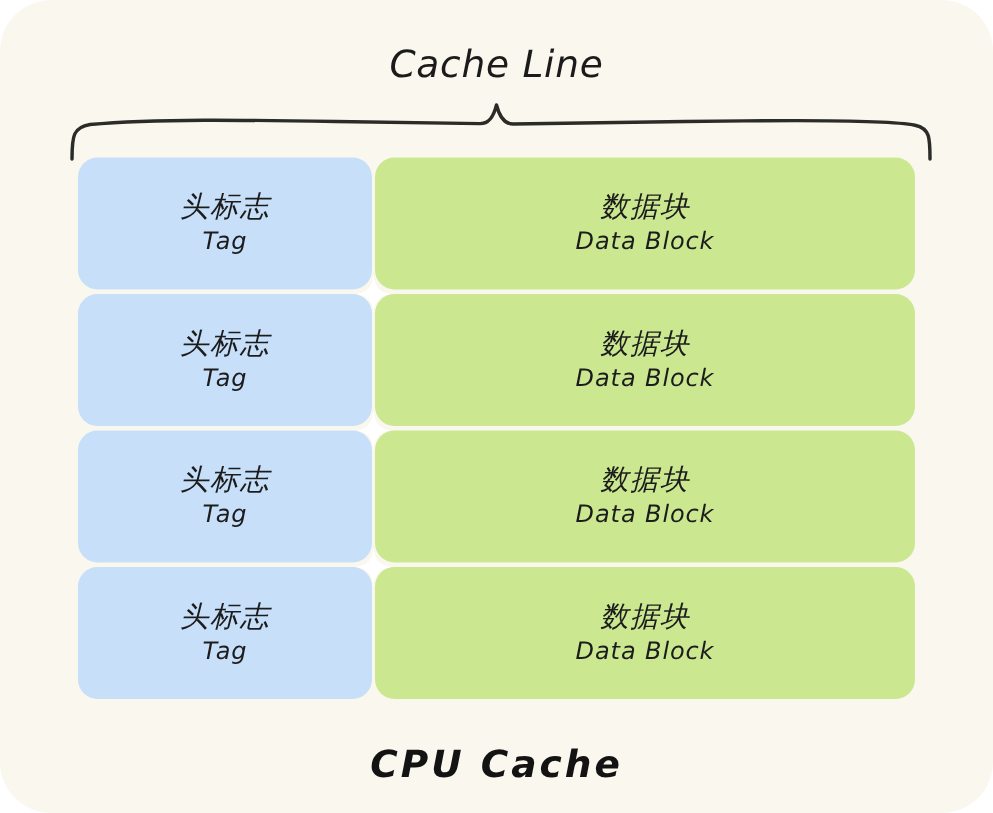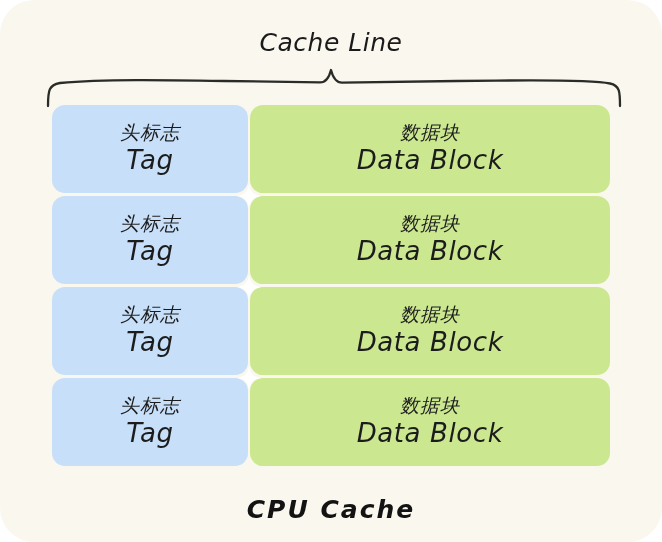--- a/index.html
+++ b/index.html
@@ -99,21 +99,21 @@
     border-radius: 13px;
   }
 
   .cell .line-cn {
     font-family: "DejaVu Sans", sans-serif;
     font-size: 19px;
     letter-spacing: 1px;
   }
   .cell .line-en {
     font-family: "DejaVu Sans", sans-serif;
-    font-size: 26px;
+    font-size: 16px;
     letter-spacing: 0.6px;
   }
 
   
   .sparkle {
     position: absolute;
     width: 24px;
     height: 26px;
     pointer-events: none;
   }

